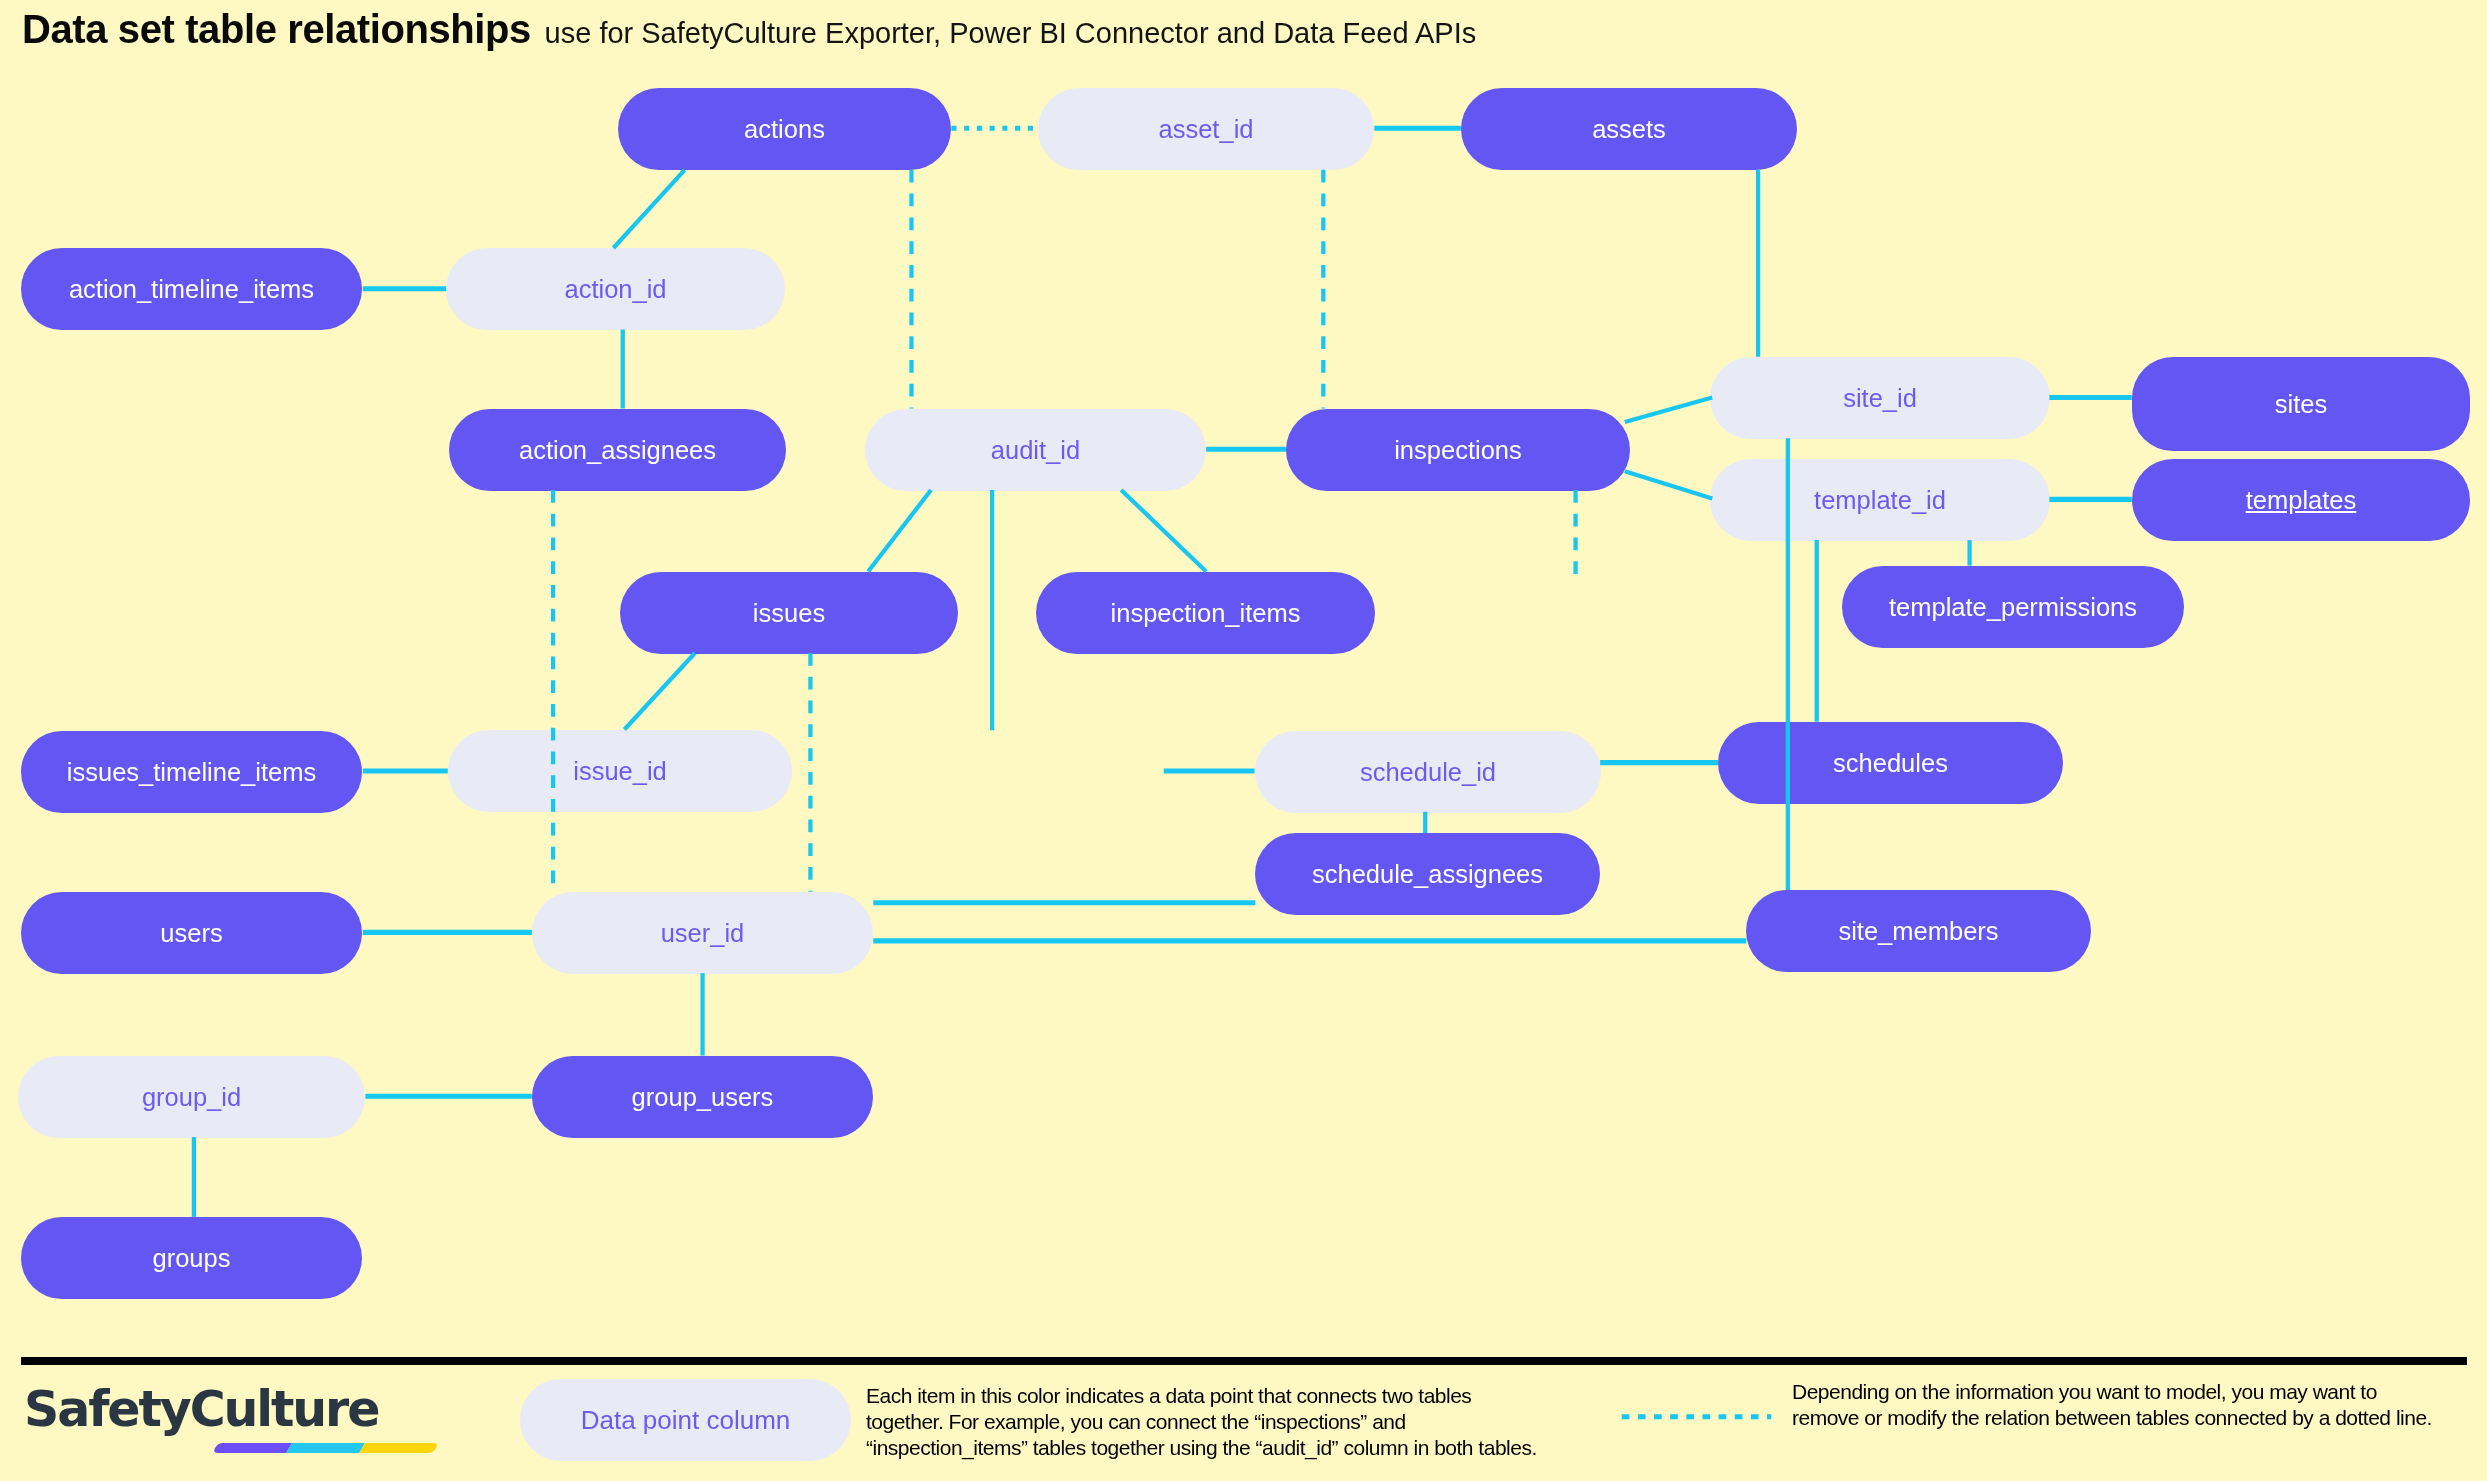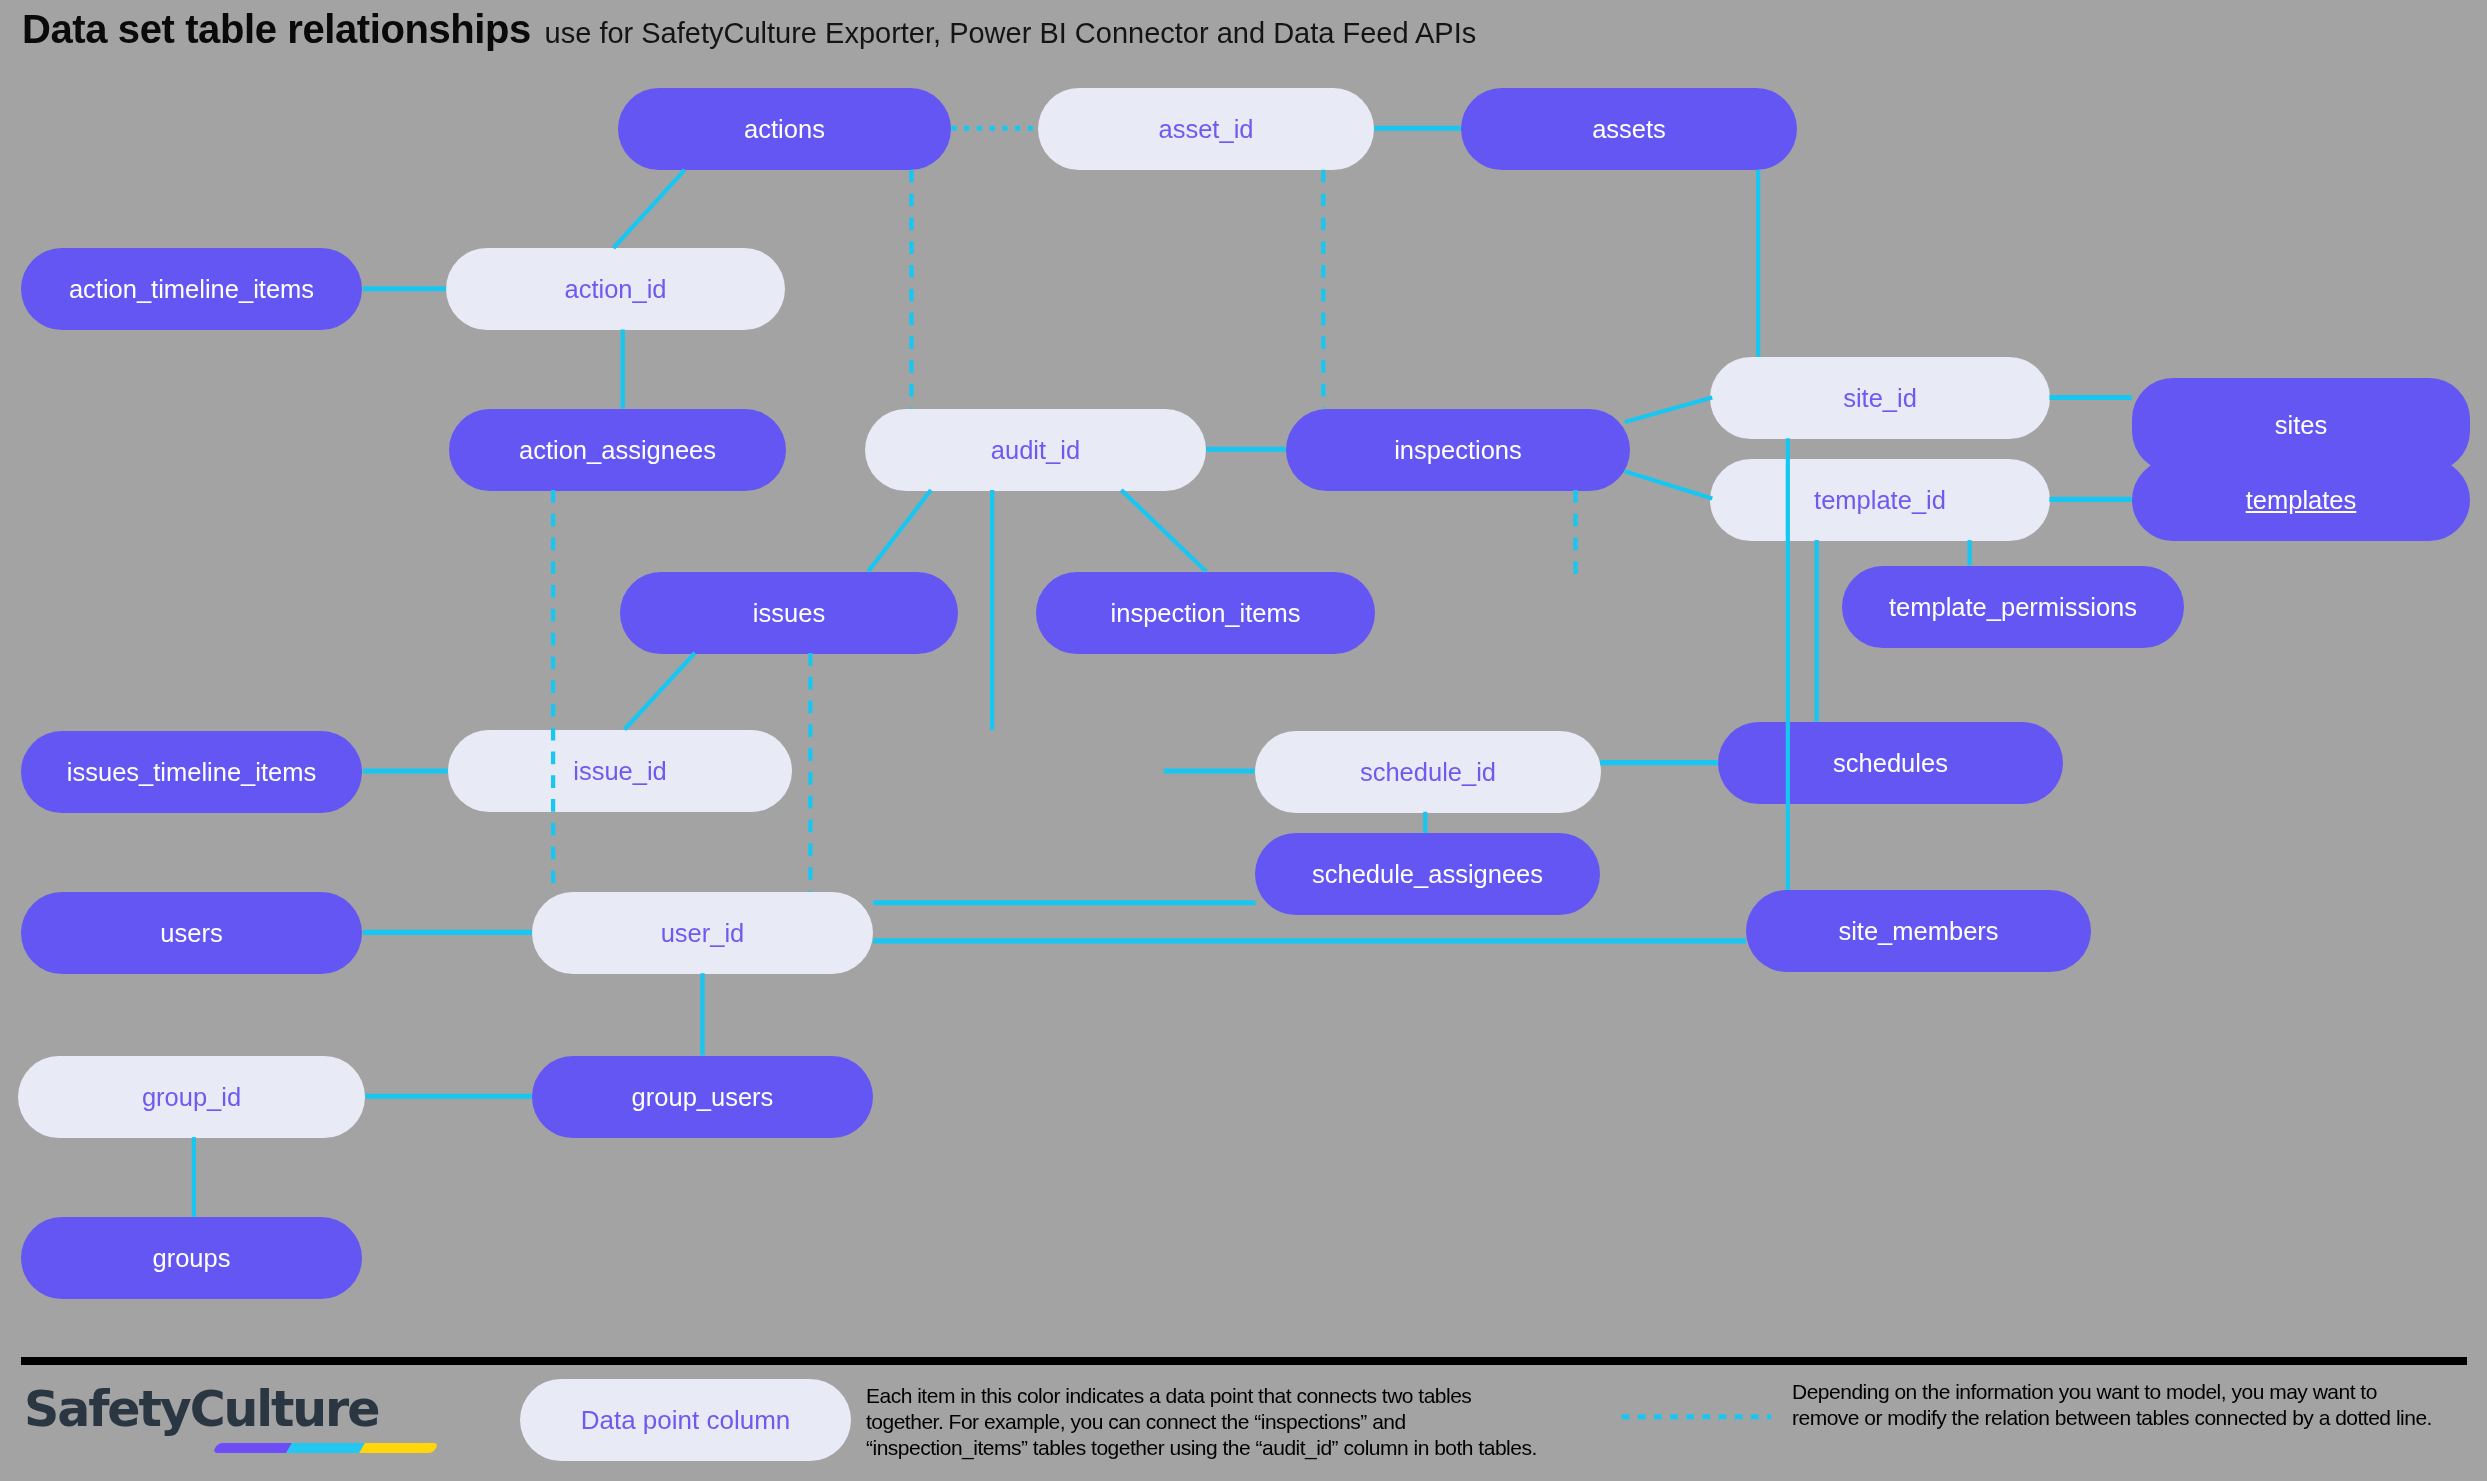--- a/index.html
+++ b/index.html
@@ -5,21 +5,21 @@
   :root{
     --c-table:#6356F3;
     --c-dp-bg:#E8EAF6;
     --c-dp-text:#6E5AEE;
     --c-line:#17C7F2;
     --c-ink:#0A0A0A;
     --c-logo:#2A3642;
   }
   html,body{margin:0;padding:0;background:#fff;}
   body{font-family:"Liberation Sans",sans-serif;}
-  .canvas{position:relative;width:2487px;height:1481px;background:#a3a3a3;overflow:hidden;}
+  .canvas{position:relative;width:2487px;height:1481px;background:#fef9c3;overflow:hidden;}
 
   
   .titlebar{position:absolute;left:22px;top:6.8px;display:flex;align-items:baseline;gap:13.6px;white-space:nowrap;z-index:2;}
   .title{font-size:40px;font-weight:800;letter-spacing:-0.4px;color:var(--c-ink);}
   .subtitle{font-size:29px;font-weight:400;color:#141414;}
 
   
   #nodes{position:absolute;left:0;top:0;width:100%;height:100%;z-index:1;}
   .node{position:absolute;display:flex;align-items:center;justify-content:center;
         border-radius:41px;font-size:25.5px;text-align:center;line-height:1.1;}
@@ -57,21 +57,21 @@
     <span class="subtitle">use for SafetyCulture Exporter, Power BI Connector and Data Feed APIs</span>
   </div>
 
   <div id="nodes">
       <div class="node table" style="left: 618px; top: 88px; width: 333px; height: 82px;">actions</div>
       <div class="node datapoint" style="left: 1038px; top: 88px; width: 336px; height: 82px;">asset_id</div>
       <div class="node table" style="left: 1461px; top: 88px; width: 336px; height: 82px;">assets</div>
       <div class="node table" style="left: 21px; top: 248px; width: 341px; height: 82px;">action_timeline_items</div>
       <div class="node datapoint" style="left: 446px; top: 248px; width: 339px; height: 82px;">action_id</div>
       <div class="node datapoint" style="left: 1710px; top: 357px; width: 340px; height: 82px;">site_id</div>
-      <div class="node table" style="left: 2132px; top: 378px; width: 338px; height: 94px;">sites</div>
+      <div class="node table" style="left: 2132px; top: 357px; width: 338px; height: 94px;">sites</div>
       <div class="node table" style="left: 449px; top: 409px; width: 337px; height: 82px;">action_assignees</div>
       <div class="node datapoint" style="left: 865px; top: 409px; width: 341px; height: 82px;">audit_id</div>
       <div class="node table" style="left: 1286px; top: 409px; width: 344px; height: 82px;">inspections</div>
       <div class="node datapoint" style="left: 1710px; top: 459px; width: 340px; height: 82px;">template_id</div>
       <div class="node table" style="left: 2132px; top: 459px; width: 338px; height: 82px; text-decoration: underline;">templates</div>
       <div class="node table" style="left: 620px; top: 572px; width: 338px; height: 82px;">issues</div>
       <div class="node table" style="left: 1036px; top: 572px; width: 339px; height: 82px;">inspection_items</div>
       <div class="node table" style="left: 1842px; top: 566px; width: 342px; height: 82px;">template_permissions</div>
       <div class="node table" style="left: 21px; top: 731px; width: 341px; height: 82px;">issues_timeline_items</div>
       <div class="node datapoint" style="left: 448px; top: 730px; width: 344px; height: 82px;">issue_id</div>

